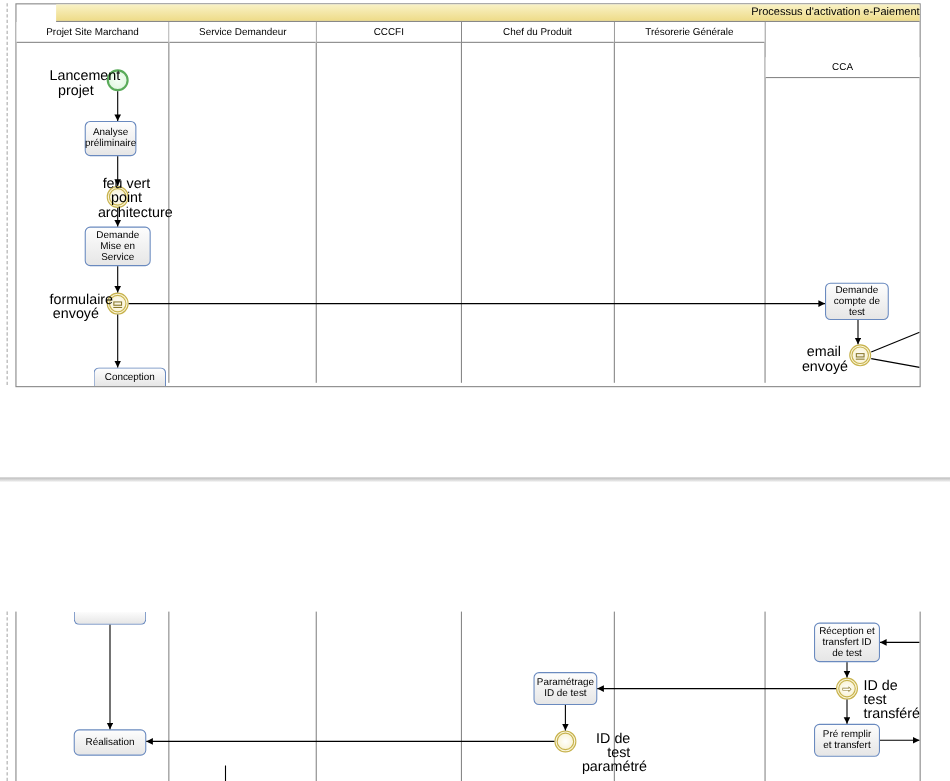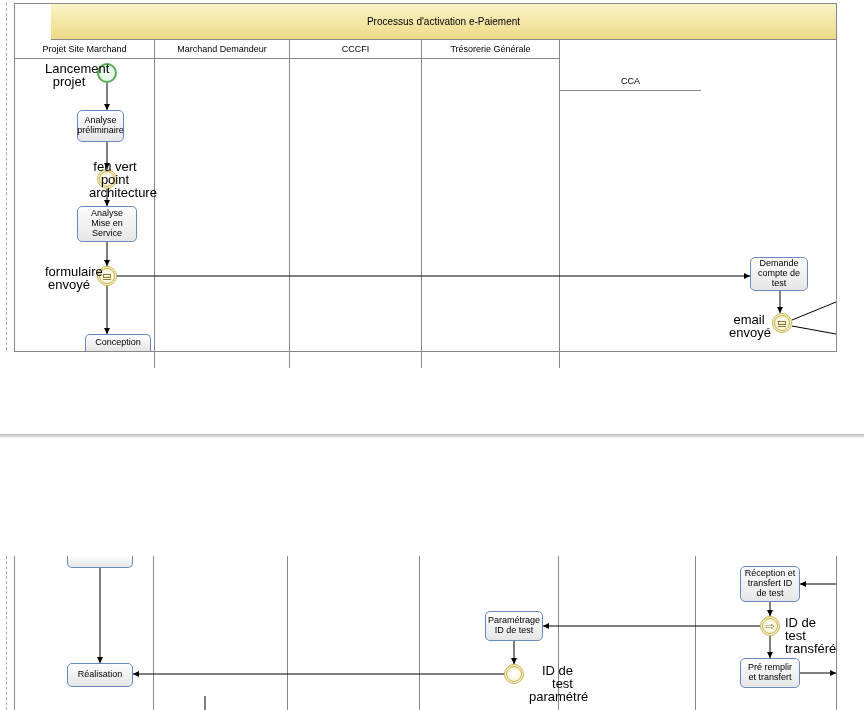--- a/index.html
+++ b/index.html
@@ -1,18 +1,18 @@
 <!DOCTYPE html>
 <html><head>
 <meta charset="utf-8">
 <style>
   html,body{margin:0;padding:0;font-family:Arial,Helvetica,sans-serif;font-size:9px;color:#000;background:#fff;}
   .viewport{width:864px;height:710px;position:relative;overflow:hidden;}
   .pool{position:absolute;border:1px solid #888;background:#fff;}
-  .pool-title{background:linear-gradient(#f9f2c6,#eedb88);border-bottom:1px solid #888;text-align:center;padding:12px 0;font-size:10px;margin-left:36px;}
+  .pool-title{background:linear-gradient(#f9f2c6,#eedb88);border-bottom:1px solid #888;text-align:right;padding:2px 0;font-size:10px;margin-left:36px;}
   .lanes{display:flex;position:relative;height:100%;}
   .lane{border-right:1px solid #888;position:relative;}
   .lane:last-child{border-right:none;margin-top:32px;}
   .lane-title{text-align:center;padding:4px 0;font-size:9px;border-bottom:1px solid #888;background:#fff;}
   .dashed-left{position:absolute;top:0;bottom:0;width:0;border-left:1px dashed #aaa;}
   .gap-shadow{position:absolute;left:0;right:0;height:4px;background:linear-gradient(#bbb,#f2f2f2);}
 
   .task{position:absolute;background:linear-gradient(#fdfdfd,#e6e6e6);border:1px solid #6a8abf;border-radius:5px;display:flex;align-items:center;justify-content:center;text-align:center;padding:2px 3px;box-sizing:border-box;font-size:9px;line-height:1.1;}
   .task-partial{border-bottom:none;border-bottom-left-radius:0;border-bottom-right-radius:0;margin-left:12px;}
   .task-partial-top{border-top:none;border-top-left-radius:0;border-top-right-radius:0;}
@@ -35,42 +35,45 @@
 
 <div class="viewport">
 
   <div class="pool" style="left:14px;top:3px;width:821px;height:347px;">
     <div class="pool-title">Processus d'activation e-Paiement</div>
     <div class="lanes" style="height:328px;">
       <div class="lane" style="width:139px;">
           <div class="lane-title">Projet Site Marchand</div>
         </div>
       <div class="lane" style="width:134px;">
-          <div class="lane-title">Marchand Demandeur</div>
+          <div class="lane-title">Service Demandeur</div>
         </div>
       <div class="lane" style="width:131px;">
           <div class="lane-title">CCCFI</div>
+        </div>
+      <div class="lane" style="width:139px;">
+          <div class="lane-title">Chef du Produit</div>
         </div>
       <div class="lane" style="width:137px;">
           <div class="lane-title">Trésorerie Générale</div>
         </div>
       <div class="lane" style="width:141px;">
           <div class="lane-title">CCA</div>
         </div>
     </div>
 
     <div class="event start-event" style="left:82px;top:59px;"></div>
     <div class="lbl" style="left:30px;top:58px;width:48px;">Lancement projet</div>
 
     <div class="task" style="left:62px;top:106px;width:47px;height:32px;">Analyse préliminaire</div>
 
     <div class="event inter-event" style="left:82px;top:165px;"></div>
     <div class="lbl" style="left:26px;top:156px;width:52px;margin-left:48px;">feu vert point architecture</div>
 
-    <div class="task" style="left:62px;top:202px;width:60px;height:36px;">Analyse Mise en Service</div>
+    <div class="task" style="left:62px;top:202px;width:60px;height:36px;">Demande Mise en Service</div>
 
     <div class="event inter-event msg-event" style="left:82px;top:262px;"></div>
     <div class="lbl" style="left:30px;top:261px;width:48px;">formulaire envoyé</div>
 
     <div class="task task-partial" style="left:58px;top:330px;width:66px;height:17px;">Conception</div>
 
     <div class="task" style="left:735px;top:253px;width:58px;height:34px;">Demande compte de test</div>
 
     <div class="event inter-event msg-event" style="left:757px;top:309px;"></div>
     <div class="lbl" style="left:714px;top:309px;width:40px;">email envoyé</div>

